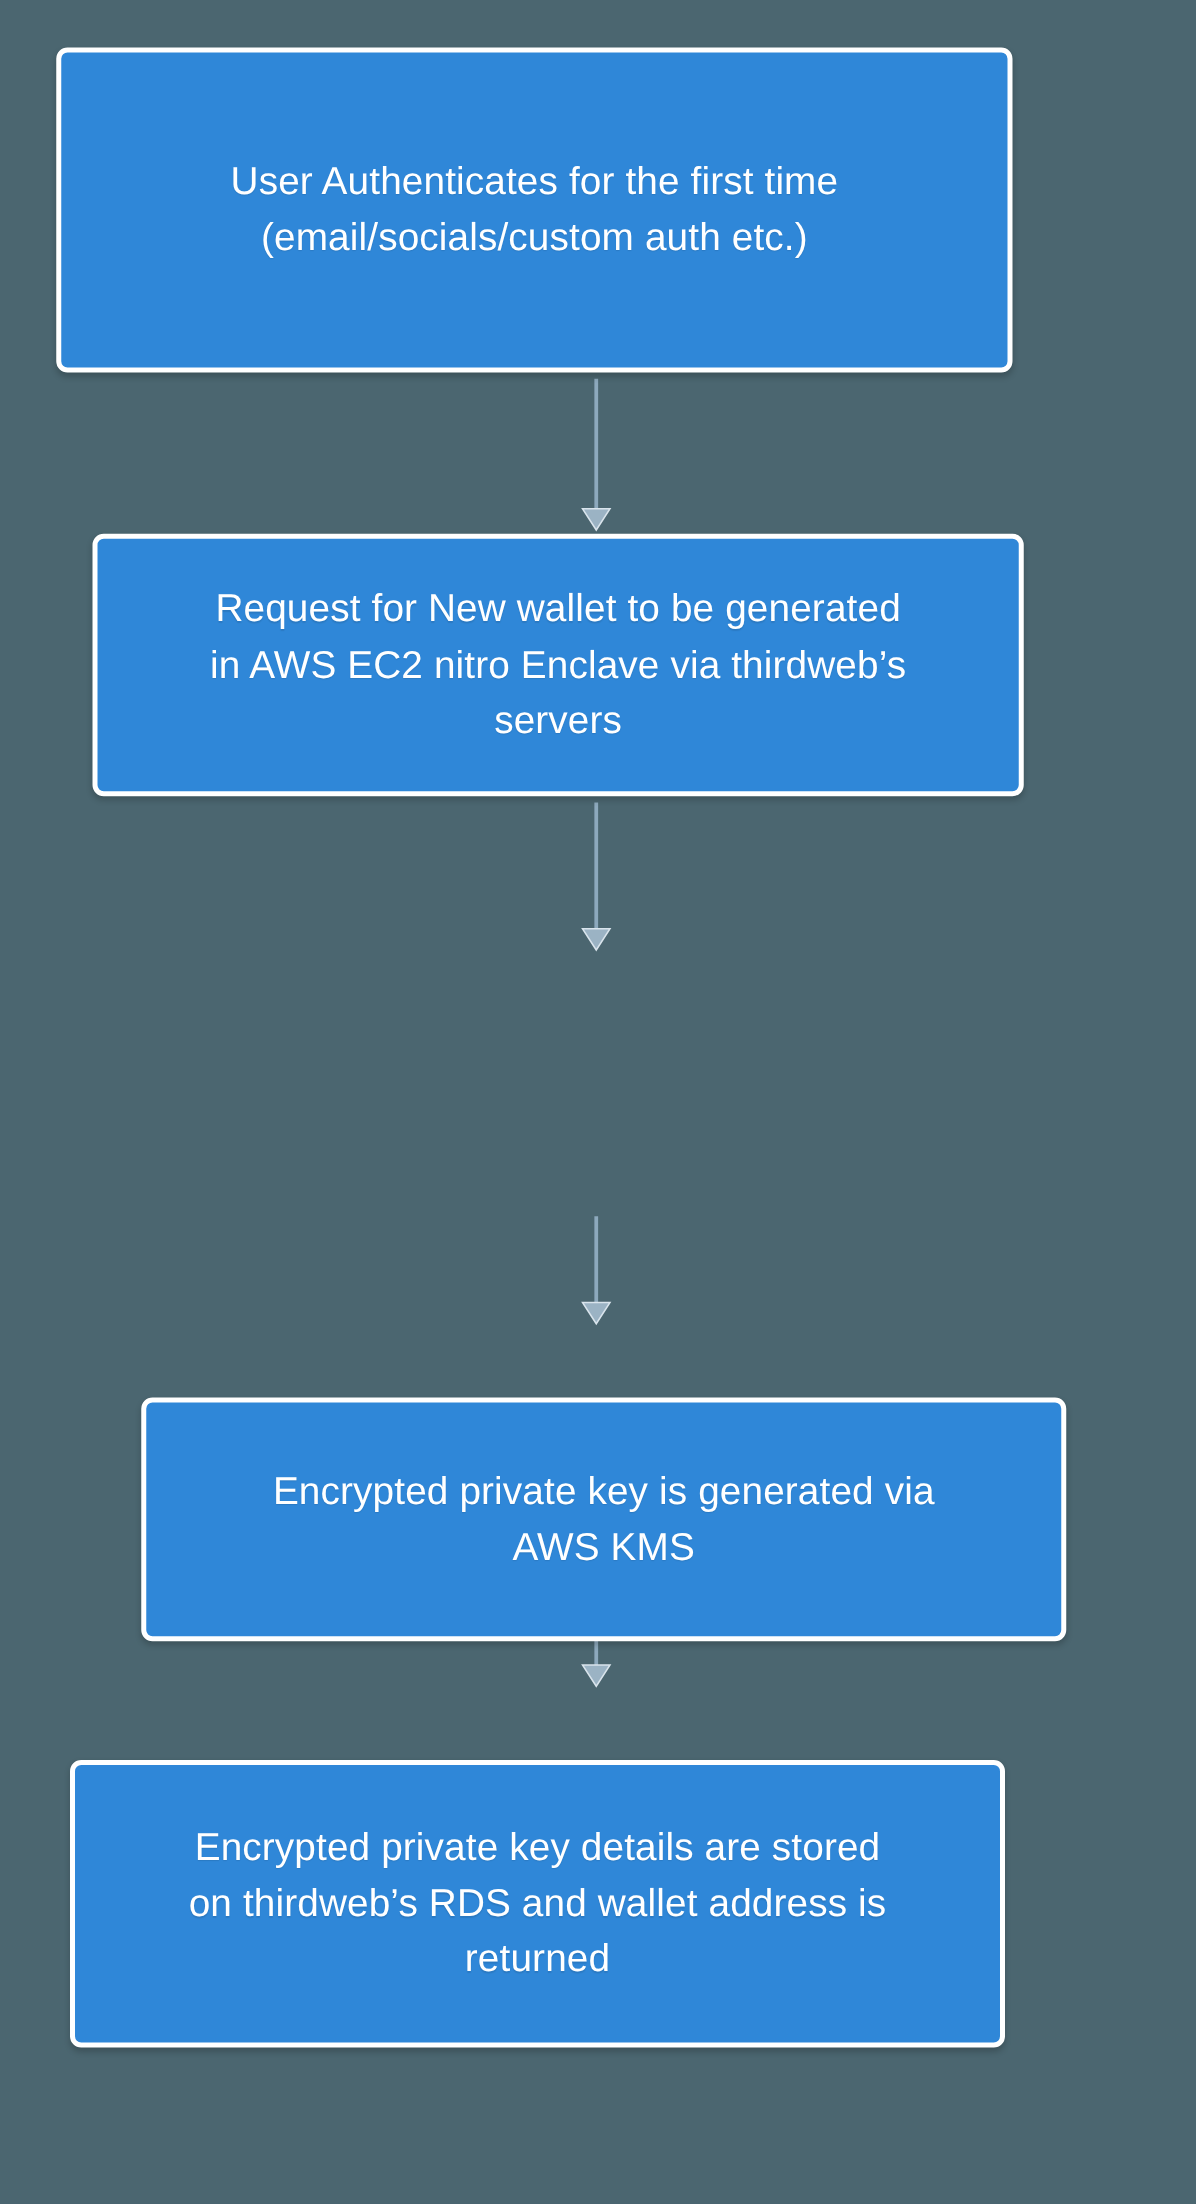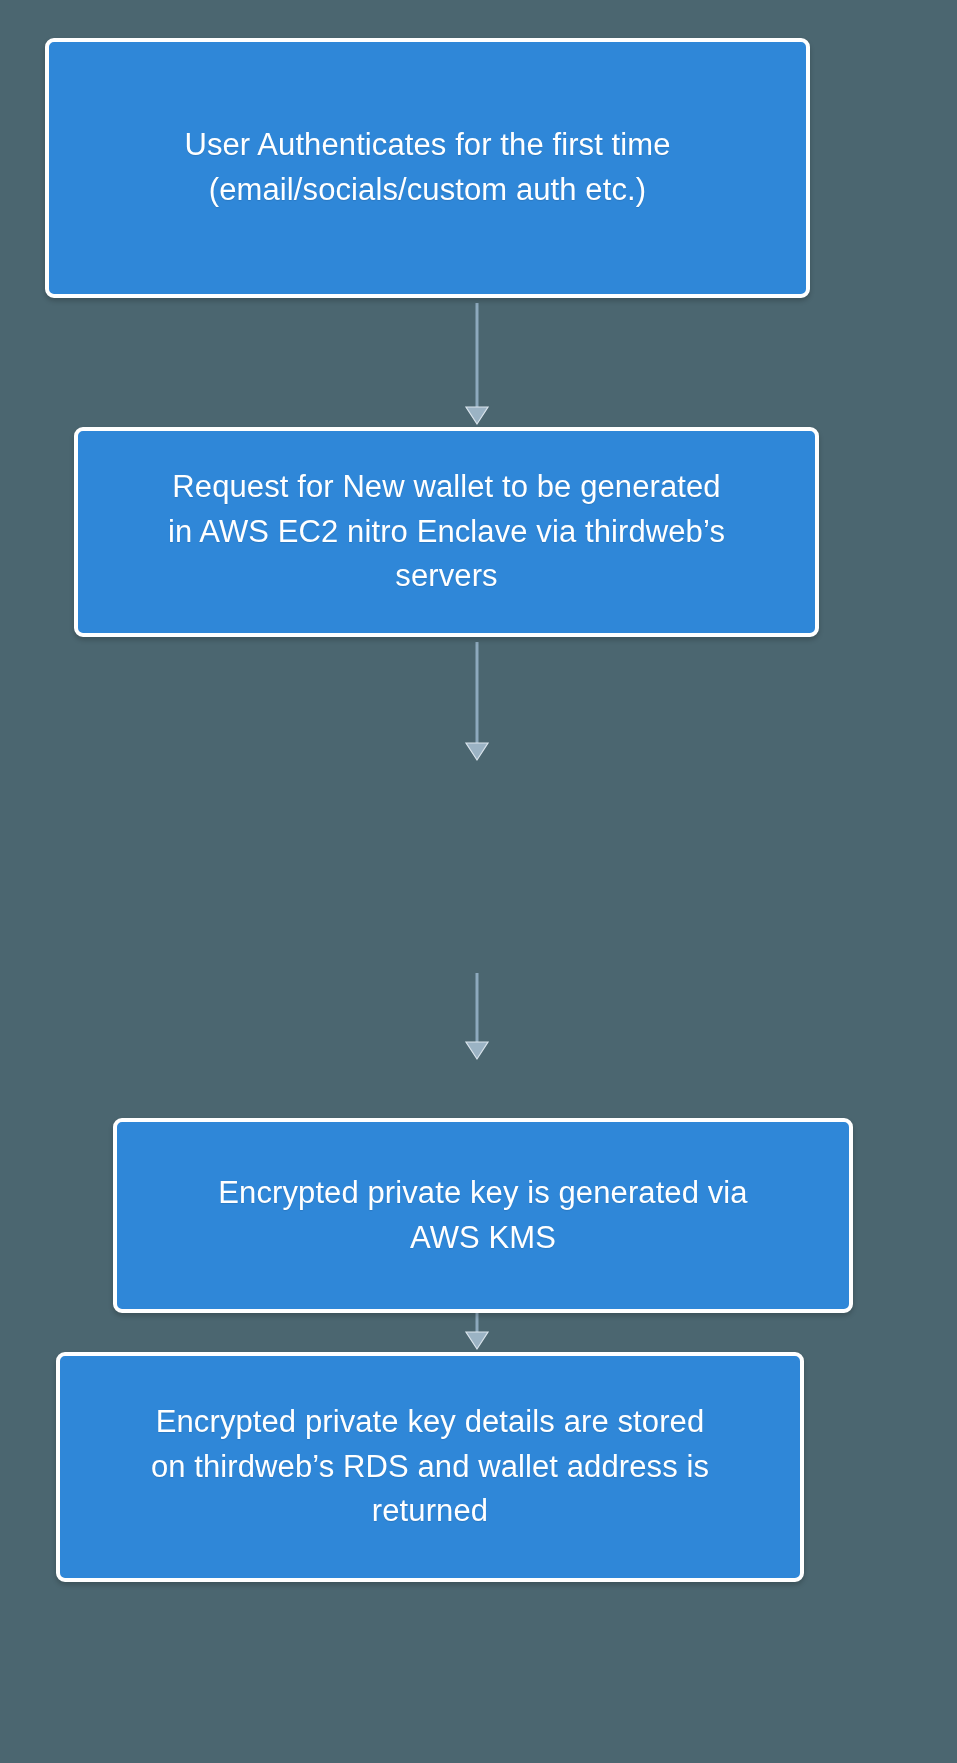--- a/index.html
+++ b/index.html
@@ -45,21 +45,21 @@
     letter-spacing: 0.1px;
     white-space: pre-line;
     text-shadow: 0 1px 1px rgba(0, 0, 0, 0.10);
   }
 
   
   #node-1 { left: 45px;  top: 38px;   width: 765px; height: 260px; }
   #node-2 { left: 74px;  top: 427px;  width: 745px; height: 210px; }
   #node-3 { left: 50px;  top: 763px;  width: 757px; height: 205px; }
   #node-4 { left: 70px;  top: 1118px; width: 740px; height: 195px; margin-left: 43px; }
-  #node-5 { left: 56px;  top: 1352px; width: 748px; height: 230px; }
+  #node-5 { left: 56px;  top: 1408px; width: 748px; height: 230px; }
 
   
   .connector {
     position: absolute;
     left: 0;
     top: 0;
     width: 957px;
     height: 1763px;
     pointer-events: none;
   }

